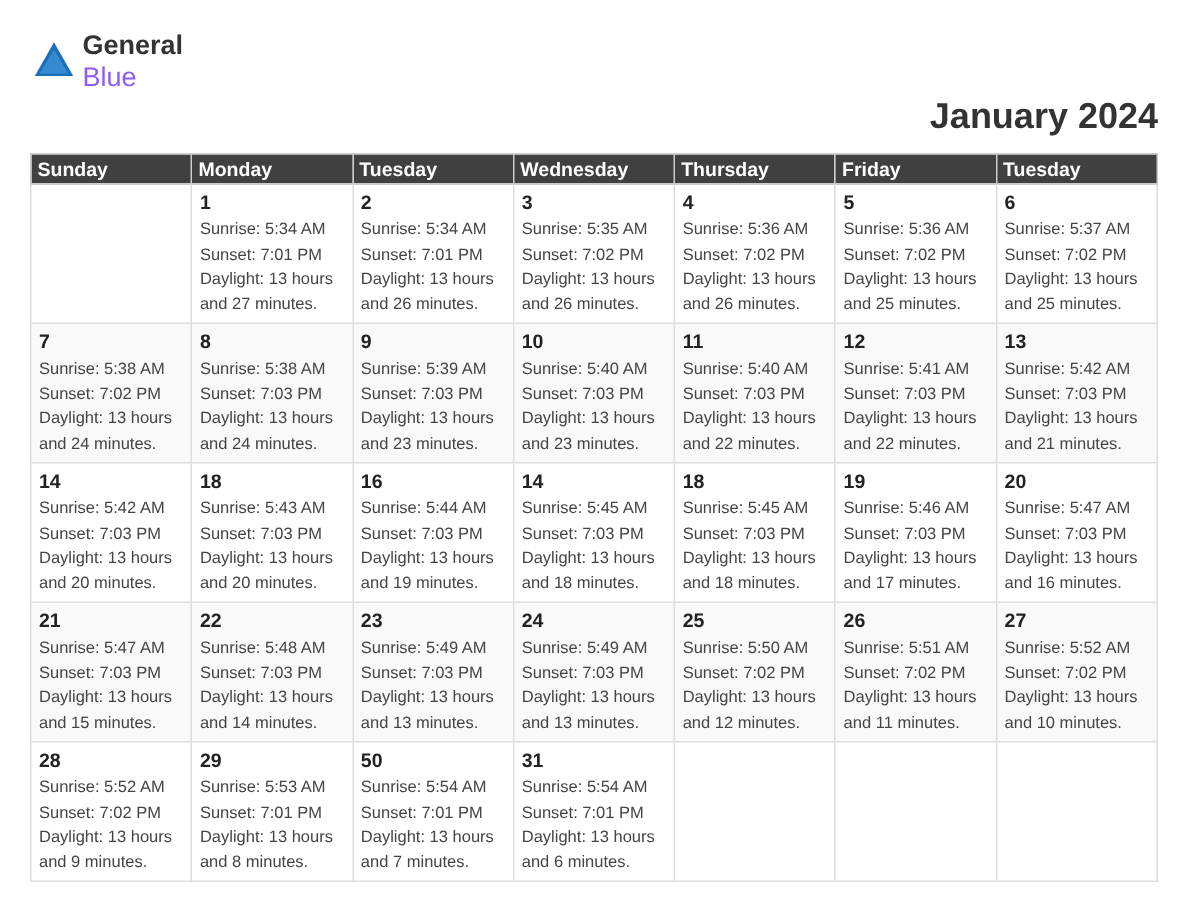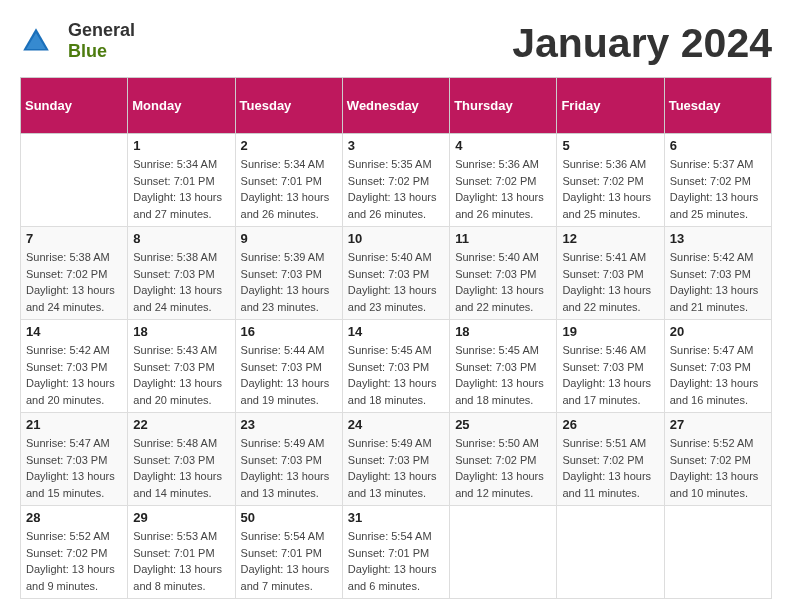--- a/index.html
+++ b/index.html
@@ -12,57 +12,58 @@
     }
     .header {
       display: flex;
       justify-content: space-between;
       align-items: flex-start;
       margin-bottom: 10px;
     }
     .logo {
       display: flex;
       align-items: center;
-      gap: 16px;
+      gap: 3px;
     }
     .logo-text-general {
       font-size: 18px;
       font-weight: bold;
       color: #333;
     }
     .logo-text-blue {
       font-size: 18px;
-      font-weight: bold;
-      color: #4d7c0f;
+      font-weight: normal;
+      color: #8b5cf6;
     }
     .logo-icon {
       width: 32px;
       height: 32px;
     }
     .title-block {
       text-align: right;
     }
     .month-title {
-      font-size: 41px;
+      font-size: 24px;
       font-weight: bold;
       color: #333;
+      margin-top: 44px;
     }
     .location-subtitle {
       font-size: 16px;
       color: #555;
     }
     .calendar-table {
       width: 100%;
       border-collapse: collapse;
       font-size: 11px;
     }
     .calendar-table th {
-      background-color: #be185d;
+      background-color: #404040;
       color: #fff;
-      padding: 20px 4px;
+      padding: 2px 4px;
       text-align: left;
       font-size: 13px;
       border: 1px solid #ccc;
     }
     .calendar-table td {
       vertical-align: top;
       border: 1px solid #ddd;
       padding: 4px 5px;
       min-height: 80px;
       width: 14.28%;

